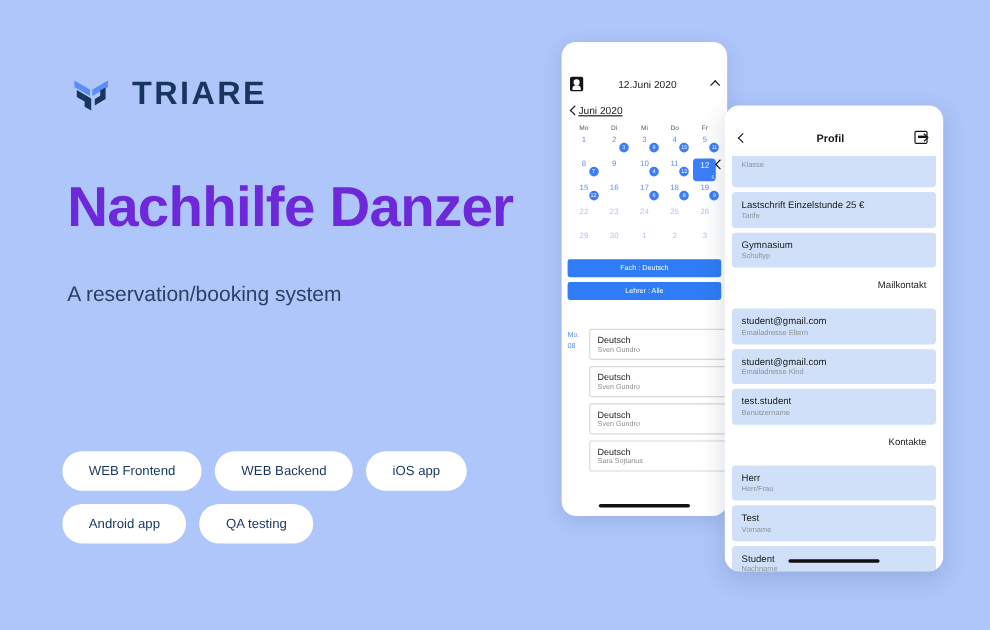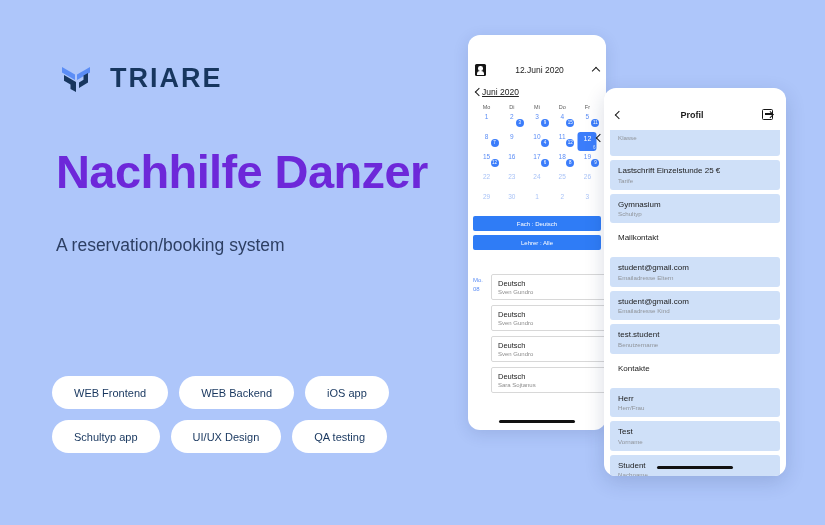--- a/index.html
+++ b/index.html
@@ -125,21 +125,21 @@
 
   .prof-list { padding: 0 6px; }
   .prof-row {
     background:#cfe0f8; border-radius:3px; margin-bottom:4px;
     padding: 6px 8px; min-height:26px;
   }
   .prof-row.plain { background:#ffffff; }
   .prof-row .v { font-size:8px; color:#1b1b1b; }
   .prof-row .k { font-size:6.2px; color:#8f9399; margin-top:1.5px; }
   .prof-row.partial { border-radius:0 0 3px 3px; padding-top:2px; }
-  .prof-head { font-size:8px; color:#1b1b1b; }
+  .prof-head { font-size:8px; color:#1b1b1b;text-align:right; }
 </style>
 </head>
 <body>
 
 <div class="left">
 
   <div class="logo-row">
     <span class="logo-mark">
       <svg width="40" height="40" viewBox="0 0 40 40">
         <path d="M6 9 L19 16.5 L19 22 L6 14.5 Z" fill="#5b8df6"></path>
@@ -157,22 +157,21 @@
     <div>A reservation/booking system</div>
   </div>
 
   <div class="tags">
     <div class="tag-row">
       <span class="tag">WEB Frontend</span>
       <span class="tag">WEB Backend</span>
       <span class="tag">iOS app</span>
     </div>
     <div class="tag-row">
-      <span class="tag">Schultyp app</span>
-      <span class="tag">UI/UX Design</span>
+      <span class="tag">Android app</span>
       <span class="tag">QA testing</span>
     </div>
   </div>
 </div>
 
 <div class="phone-cal">
 
   <div class="cal-topbar">
     <span class="icon-person"></span>
     <span class="cal-title">12.Juni 2020</span>

